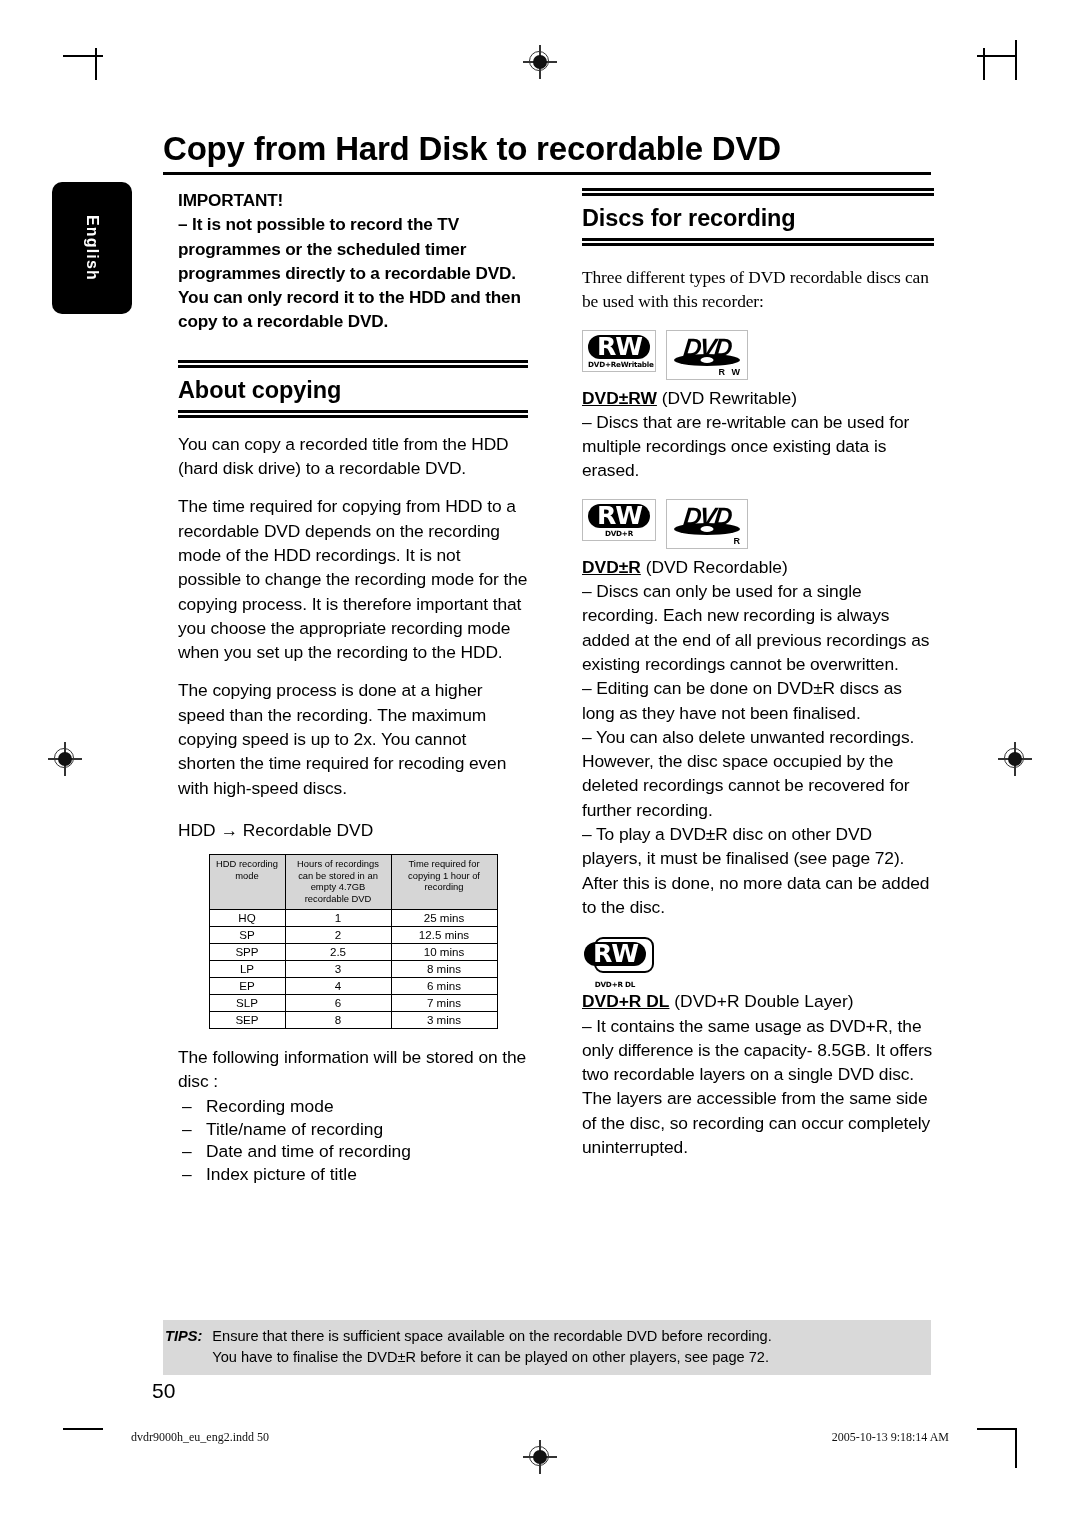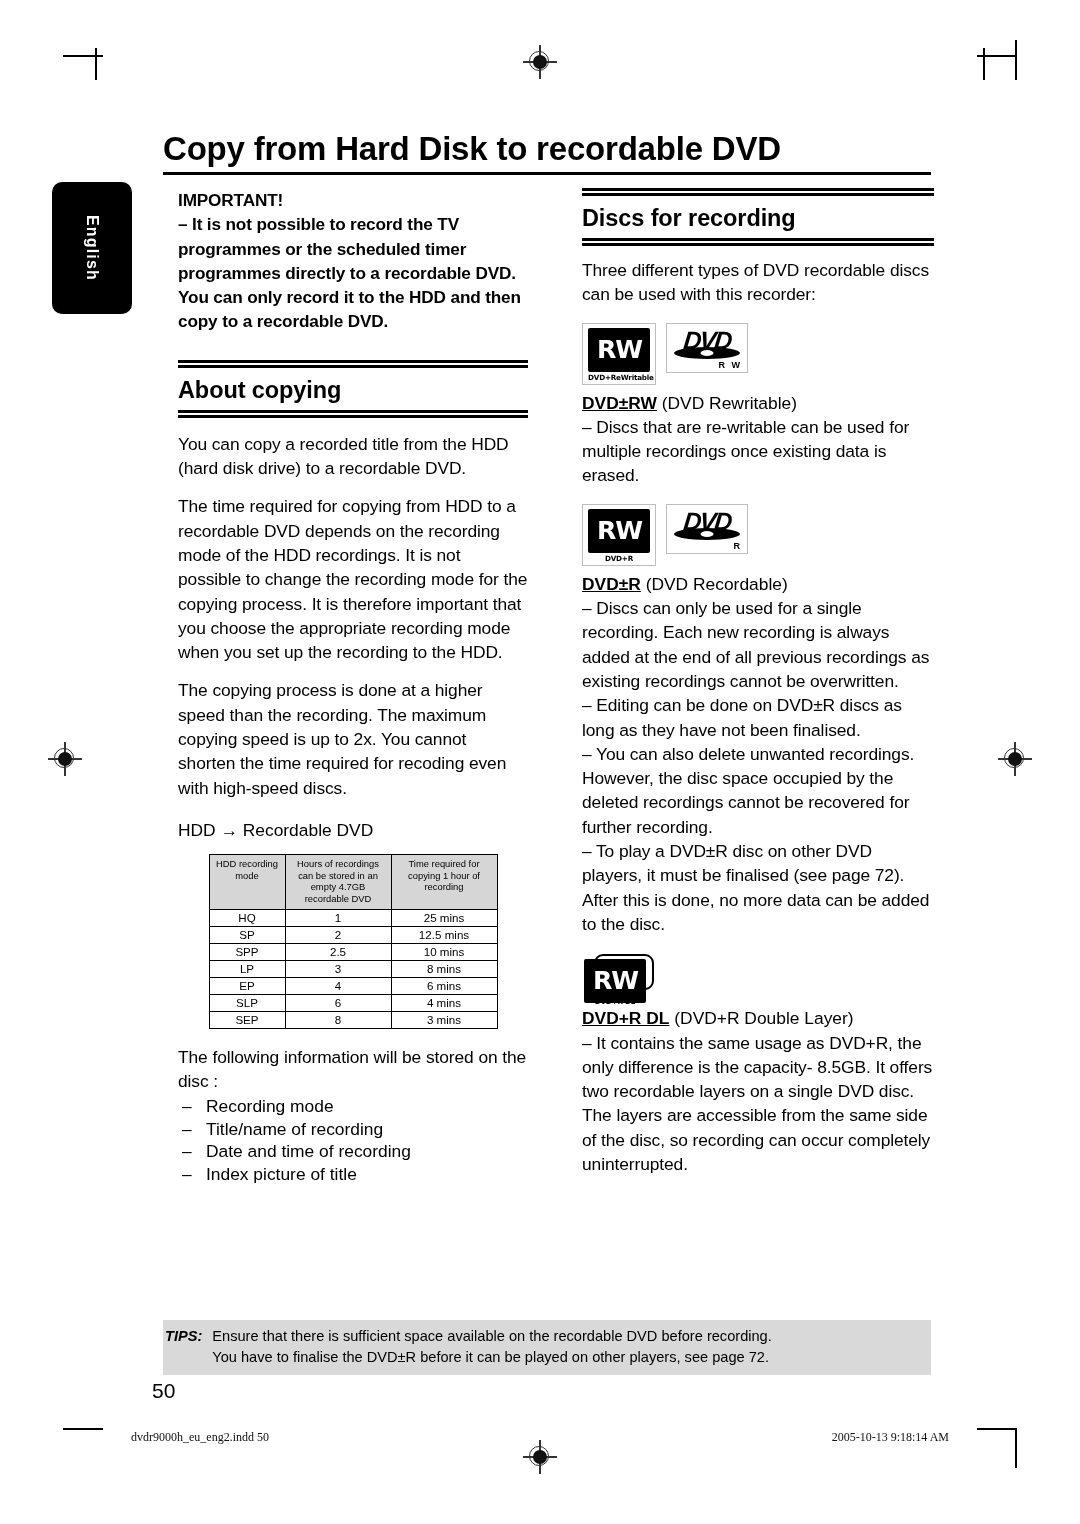--- a/index.html
+++ b/index.html
@@ -226,23 +226,23 @@
     padding: 4px 5px 2px 5px;
     box-sizing: border-box;
     display: inline-block;
   }
   .rw-badge {
     position: relative;
     width: 62px;
   }
   .rw-black {
     background: #000;
-    border-radius: 2px;
+    border-radius: 16px;
     width: 62px;
-    height: 44px;
+    height: 24px;
     position: relative;
     display: flex;
     align-items: center;
     justify-content: center;
   }
   .rw-black .rw-glyph {
     color: #fff;
     font-size: 24px;
     font-weight: bold;
     letter-spacing: -1px;
@@ -494,21 +494,21 @@
           <td>8 mins</td>
         </tr>
         <tr>
           <td>EP</td>
           <td>4</td>
           <td>6 mins</td>
         </tr>
         <tr>
           <td>SLP</td>
           <td>6</td>
-          <td>4 mins</td>
+          <td>7 mins</td>
         </tr>
         <tr>
           <td>SEP</td>
           <td>8</td>
           <td>3 mins</td>
         </tr>
       </tbody>
     </table>
 
     <div class="after-table">
@@ -523,21 +523,21 @@
   </div>
 
   <div class="col-right">
 
     <div class="sec-head" style="margin-top:0;">
       <div class="rule-top"></div>
       <div class="sec-title">Discs for recording</div>
       <div class="rule-bot"></div>
     </div>
 
-    <p class="body-p" style="margin-top:12px; margin-bottom:4px;">Three different types of DVD recordable discs can be used with this recorder:</p>
+    <p class="body-p" style="margin-top:19px; margin-bottom:4px;font-family:Liberation Serif, serif;">Three different types of DVD recordable discs can be used with this recorder:</p>
 
     <div class="logo-row">
       <div class="logo-box">
         <div class="rw-badge">
           <div class="rw-black">
               <span class="rw-glyph">RW</span>
             </div>
           <div class="rw-caption">DVD+ReWritable</div>
         </div>
       </div>

